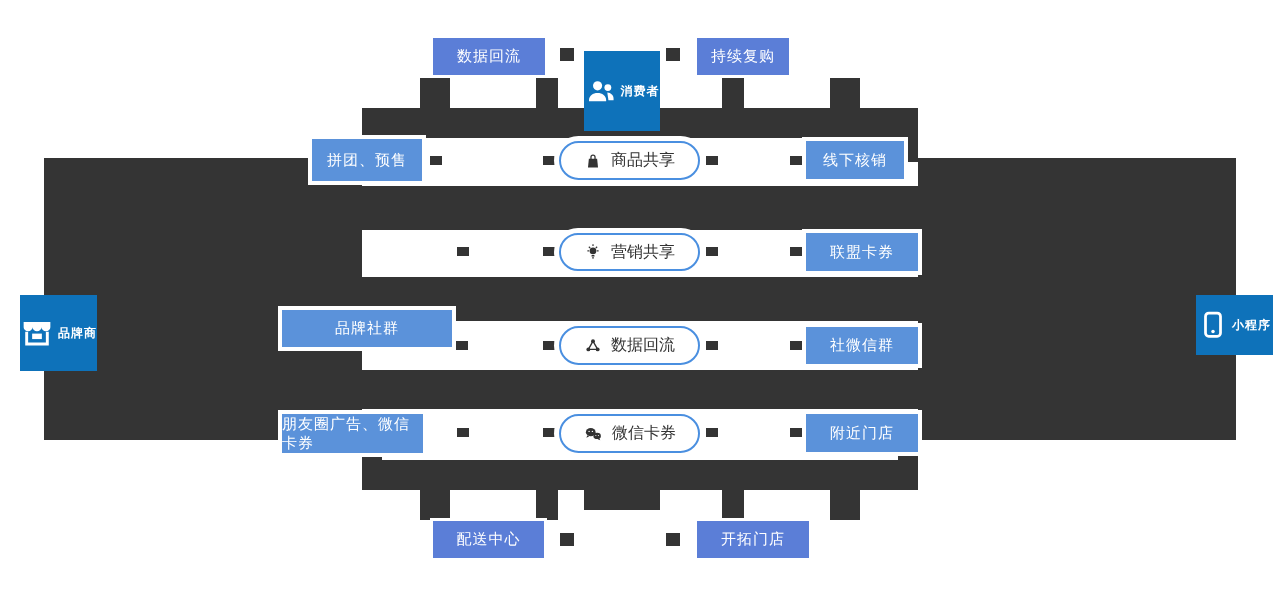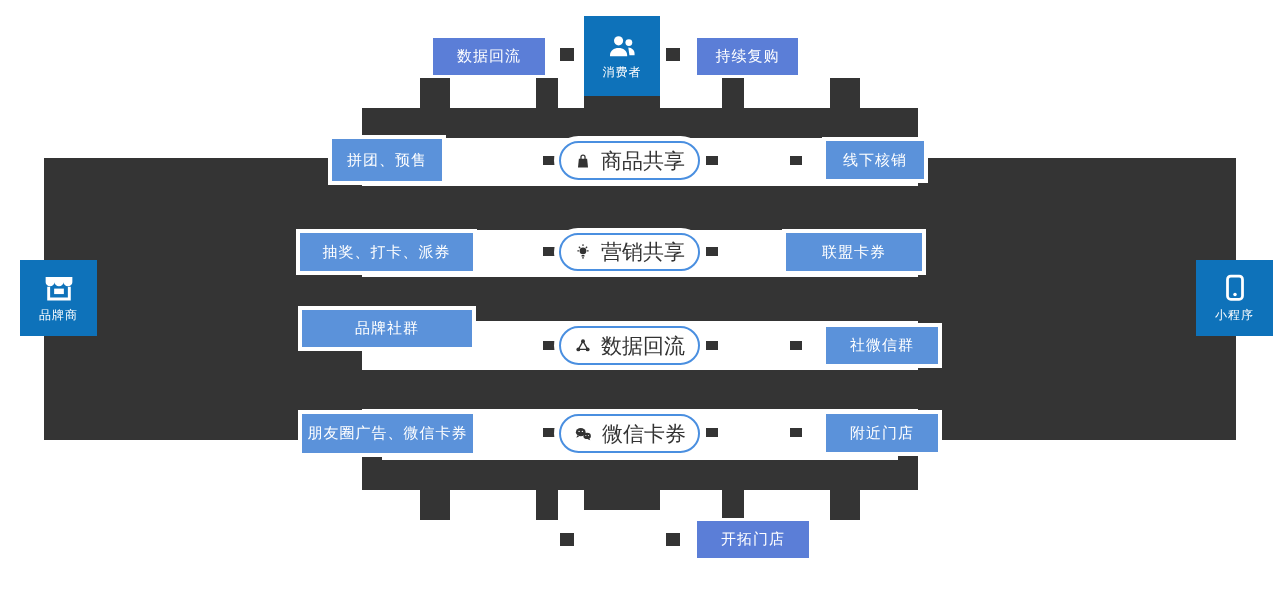--- a/index.html
+++ b/index.html
@@ -8,30 +8,30 @@
   }
   *{margin:0;padding:0;box-sizing:border-box;}
   body{font-family:"Liberation Sans","DejaVu Sans",sans-serif;background:#fff;}
   .canvas{position:relative;width:1280px;height:600px;background:#fff;overflow:hidden;}
   .mesh{position:absolute;left:0;top:0;z-index:1;}
   .corner-btn,.side-btn{
     position:absolute;z-index:2;display:flex;align-items:center;justify-content:center;
     color:#fff;font-size:15px;letter-spacing:1px;cursor:pointer;
   }
   .corner-btn{background:var(--corner-blue);box-shadow:0 0 0 3px #fff;}
-  .side-btn{background:var(--side-blue);box-shadow:0 0 0 4px #fff;margin-left:20px;}
+  .side-btn{background:var(--side-blue);box-shadow:0 0 0 4px #fff;}
   .pill{
     position:absolute;z-index:2;display:flex;align-items:center;justify-content:center;gap:9px;
     background:#fff;border:2px solid var(--pill-border);border-radius:20px;
     box-shadow:0 0 0 5px #fff,0 2px 1px rgba(40,80,160,0.35);
-    color:var(--pill-text);font-size:21px;font-weight:500;cursor:pointer;
+    color:var(--pill-text);font-size:16px;font-weight:500;cursor:pointer;
   }
   .node{
-    position:absolute;z-index:3;display:flex;flex-direction:column;align-items:center;justify-content:center;gap:4px;
-    background:var(--node-blue);color:#fff;font-size:12px;font-weight:normal;cursor:pointer;letter-spacing:1px;
+    position:absolute;z-index:3;display:flex;flex-direction:row;align-items:center;justify-content:center;gap:4px;
+    background:var(--node-blue);color:#fff;font-size:12px;font-weight:bold;cursor:pointer;letter-spacing:1px;margin-top:35px;
   }
   .nicon{display:flex;align-items:center;justify-content:center;}
   .picon{display:flex;align-items:center;justify-content:center;}
 </style>
 </head>
 <body>
 
 <div class="canvas">
 
   <svg class="mesh" width="1280" height="600">
@@ -76,44 +76,44 @@
       <rect x="560" y="48" width="14" height="13"></rect>
         <rect x="666" y="48" width="14" height="13"></rect>
       <rect x="560" y="533" width="14" height="13"></rect>
         <rect x="666" y="533" width="14" height="13"></rect>
     </g>
   </svg>
 
   <div class="corner-btn" style="left:433px;top:38px;width:112px;height:37px">
     <span>数据回流</span>
   </div>
-  <div class="corner-btn" style="left:697px;top:38px;width:101px;height:37px">
+  <div class="corner-btn" style="left:697px;top:38px;width:92px;height:37px">
     <span>持续复购</span>
+  </div>
+  <div class="corner-btn" style="left:433px;top:521px;width:111px;height:37px">
+    <span>配送中心</span>
   </div>
   <div class="corner-btn" style="left:697px;top:521px;width:112px;height:37px">
     <span>开拓门店</span>
   </div>
 
   <div class="side-btn" style="left:312px;top:139px;width:110px;height:42px">
     <span>拼团、预售</span>
   </div>
-  <div class="side-btn" style="left:280px;top:233px;width:173px;height:38px">
-    <span>抽奖、打卡、派券</span>
-  </div>
   <div class="side-btn" style="left:282px;top:310px;width:170px;height:37px">
     <span>品牌社群</span>
   </div>
-  <div class="side-btn" style="left:282px;top:414px;width:171px;height:39px">
+  <div class="side-btn" style="left:282px;top:414px;width:141px;height:39px">
     <span>朋友圈广告、微信卡券</span>
   </div>
 
   <div class="side-btn" style="left:806px;top:141px;width:98px;height:38px">
     <span>线下核销</span>
   </div>
-  <div class="side-btn" style="left:766px;top:233px;width:136px;height:38px">
+  <div class="side-btn" style="left:806px;top:233px;width:112px;height:38px">
     <span>联盟卡券</span>
   </div>
   <div class="side-btn" style="left:806px;top:414px;width:112px;height:38px">
     <span>附近门店</span>
   </div>
   <div class="side-btn" style="left:806px;top:327px;width:112px;height:37px">
     <span>社微信群</span>
   </div>
 
   <div class="pill" style="left:559px;top:141px;width:141px;height:39px">
@@ -185,21 +185,21 @@
     <span class="nicon">
       <svg width="34" height="30" viewBox="0 0 28 24">
         <path d="M3 3h22v4.2a3.6 3.3 0 0 1-7.3 0 3.6 3.3 0 0 1-7.4 0A3.6 3.3 0 0 1 3 7.2z" fill="#fff"></path>
         <path d="M5.5 11v10h17V11" stroke="#fff" stroke-width="2.4" fill="none"></path>
         <rect x="10" y="12.5" width="8" height="4.5" fill="#fff"></rect>
       </svg>
     </span>
     <span class="nlabel">品牌商</span>
   </div>
 
-  <div class="node" style="left:1196px;top:260px;width:77px;height:76px">
+  <div class="node" style="left:1196px;top:260px;width:77px;height:60px">
     <span class="nicon">
       <svg width="30" height="30" viewBox="0 0 24 24">
         <rect x="6" y="2.5" width="12" height="18.5" rx="2.6" stroke="#fff" stroke-width="2.2" fill="none"></rect>
         <circle cx="12" cy="17.2" r="1.4" fill="#fff"></circle>
       </svg>
     </span>
     <span class="nlabel">小程序</span>
   </div>
 
 

